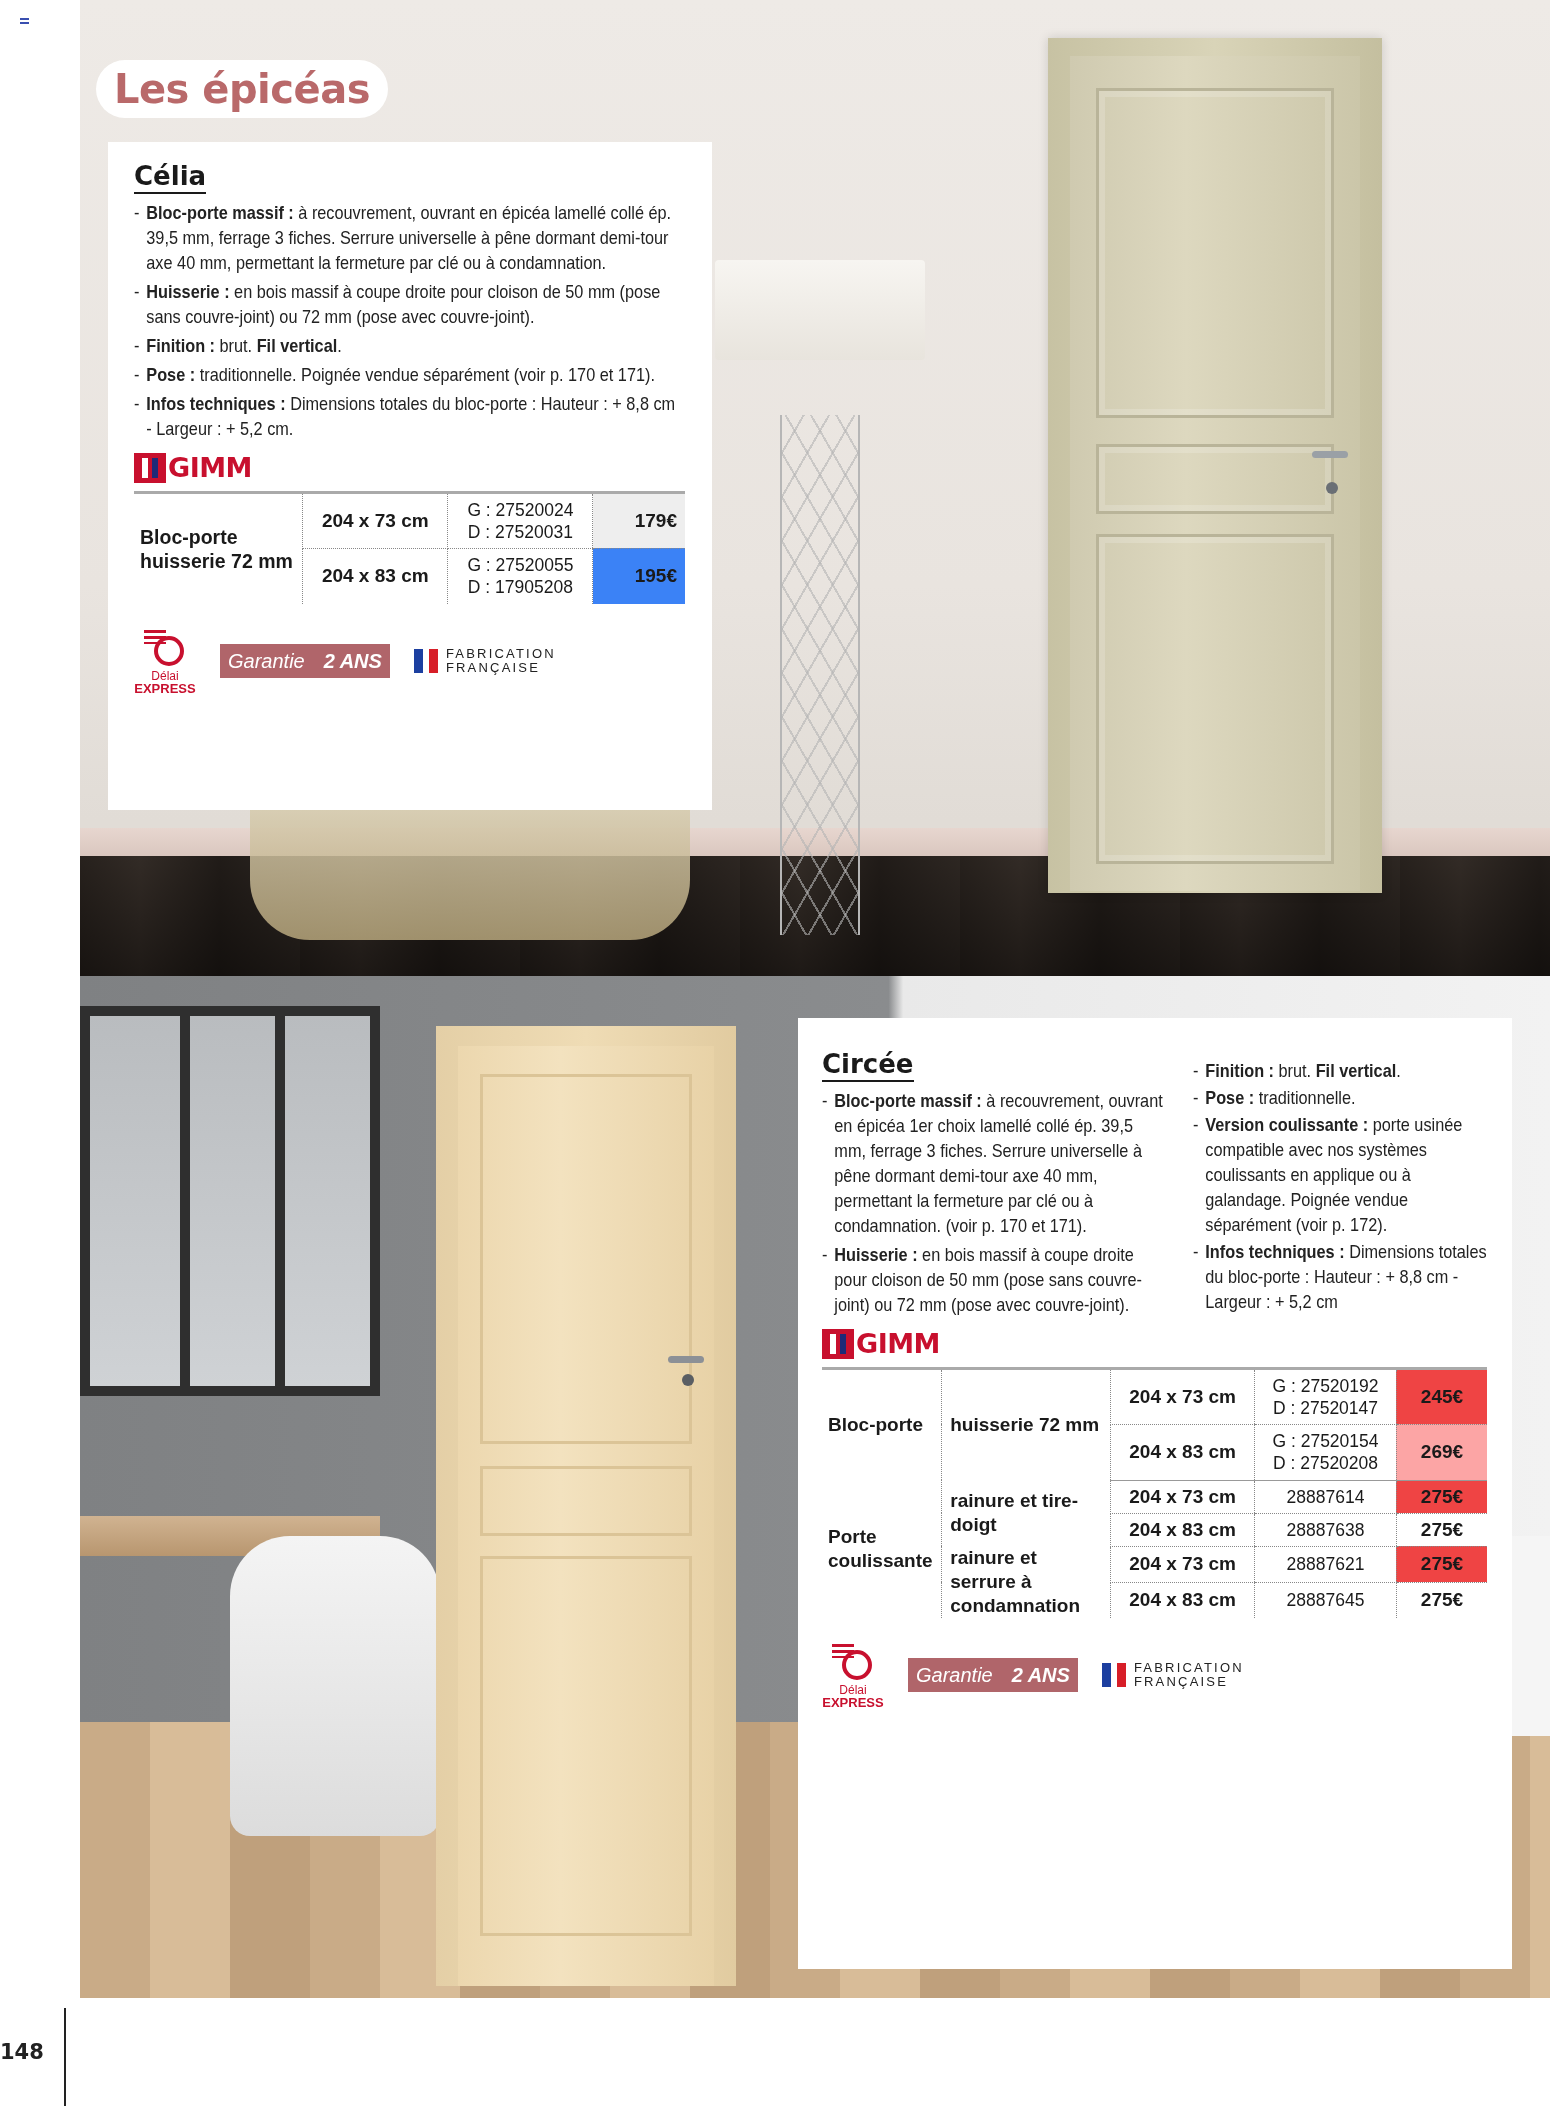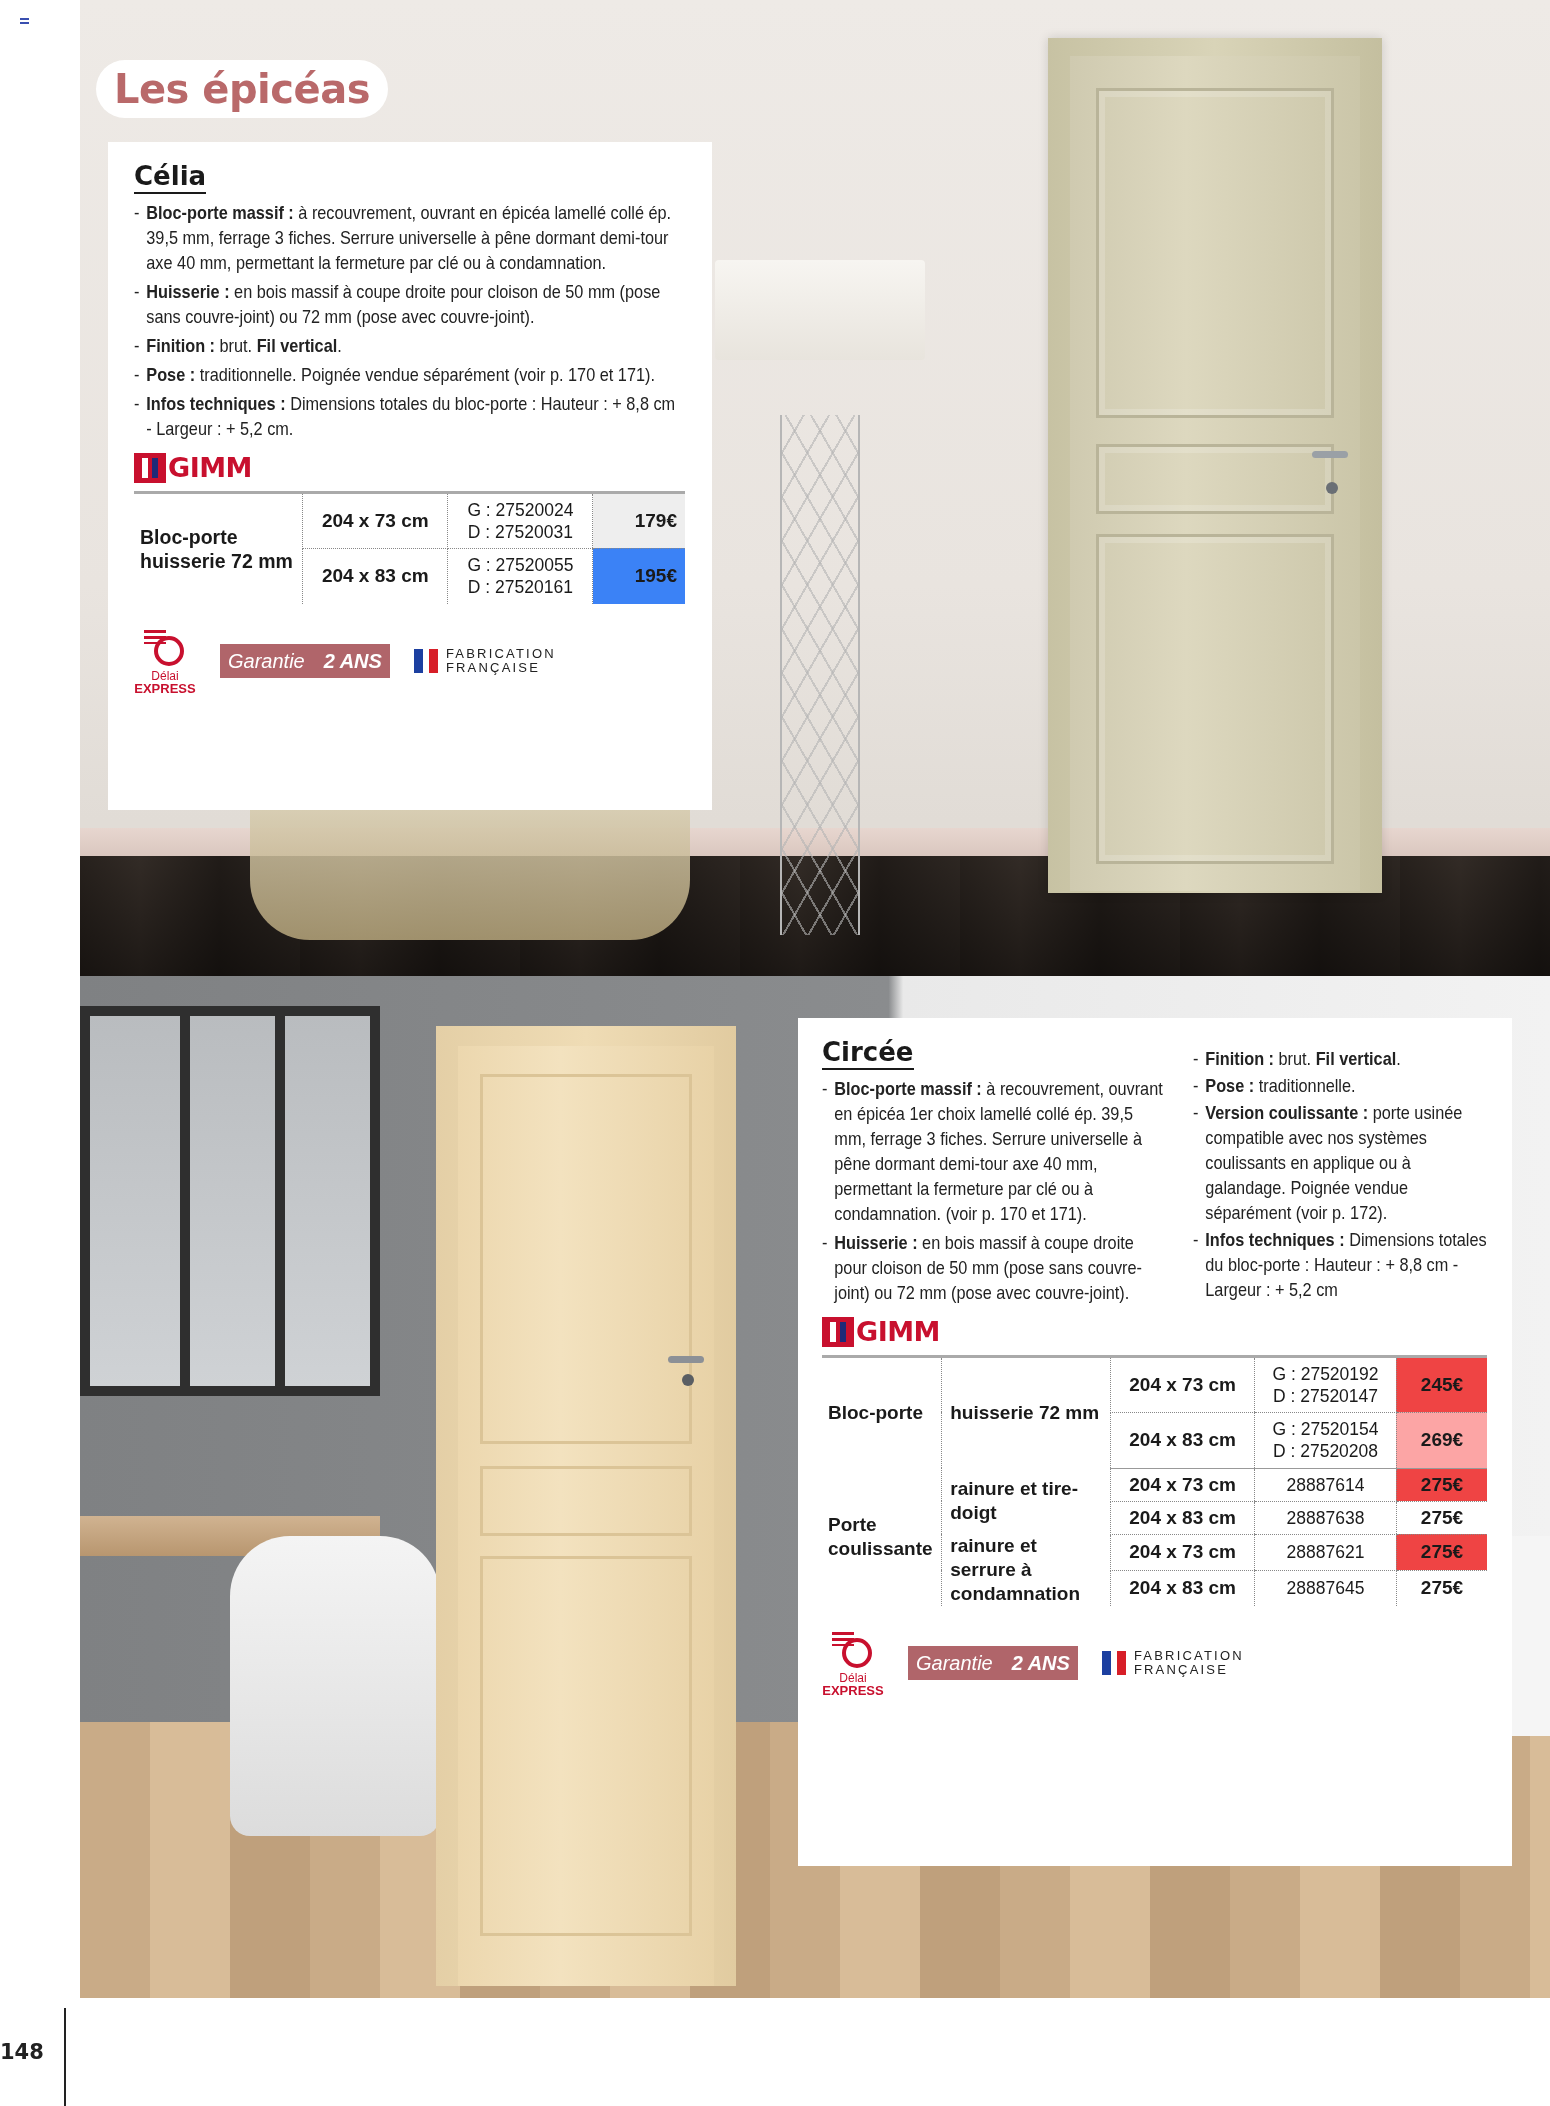--- a/index.html
+++ b/index.html
@@ -63,21 +63,21 @@
   .counter { position: absolute; right: 0; top: 560px; width: 600px; height: 200px; background: #f5f5f5; }
 
   
   .title-pill { position: absolute; left: 96px; top: 60px; height: 58px; padding: 0 18px;
     background: #ffffff; border-radius: 29px; display: flex; align-items: center; }
   .title-pill span { font-family: "DejaVu Sans", sans-serif; font-weight: bold; font-size: 40px; color: #b9696a; letter-spacing: -0.5px; }
 
   
   .card { position: absolute; background: #ffffff; }
   .card-celia { left: 108px; top: 142px; width: 604px; height: 668px; padding: 20px 24px 0 26px; }
-  .card-circee { left: 798px; top: 1018px; width: 714px; height: 848px; padding: 20px 20px 0 24px; }
+  .card-circee { left: 798px; top: 1018px; width: 714px; height: 951px; padding: 32px 20px 0 24px; }
 
   .product-name { font-family: "DejaVu Sans", sans-serif; font-weight: bold; font-size: 26px; color: #1a1a1a;
     display: inline-block; border-bottom: 2px solid #1a1a1a; line-height: 1.1; padding-bottom: 1px; margin-bottom: 6px; }
 
   .desc { list-style: none; font-family: "Liberation Sans", sans-serif; font-size: 18.5px; line-height: 25px; color: #222; }
   .desc li { position: relative; padding-left: 14px; margin-bottom: 4px; transform: scaleX(0.88); transform-origin: left; width: 113%; }
   .desc li::before { content: "-"; position: absolute; left: 0; top: 0; }
   .desc b { font-weight: bold; }
 
   .brand-logo { display: flex; align-items: center; margin-top: 10px; height: 34px; }
@@ -201,21 +201,21 @@
       <td class="ref">
             <div>G : 27520024</div>
             <div>D : 27520031</div>
           </td>
       <td class="price">179€</td>
     </tr>
     <tr>
       <td class="dim">204 x 83 cm</td>
       <td class="ref">
             <div>G : 27520055</div>
-            <div>D : 27520161</div>
+            <div>D : 17905208</div>
           </td>
       <td class="price" style="background:#3b82f6">195€</td>
     </tr>
   </tbody>
     </table>
 
   <div class="badges">
     <div class="delai">
       <div class="truck">
           <div class="lines"></div>

